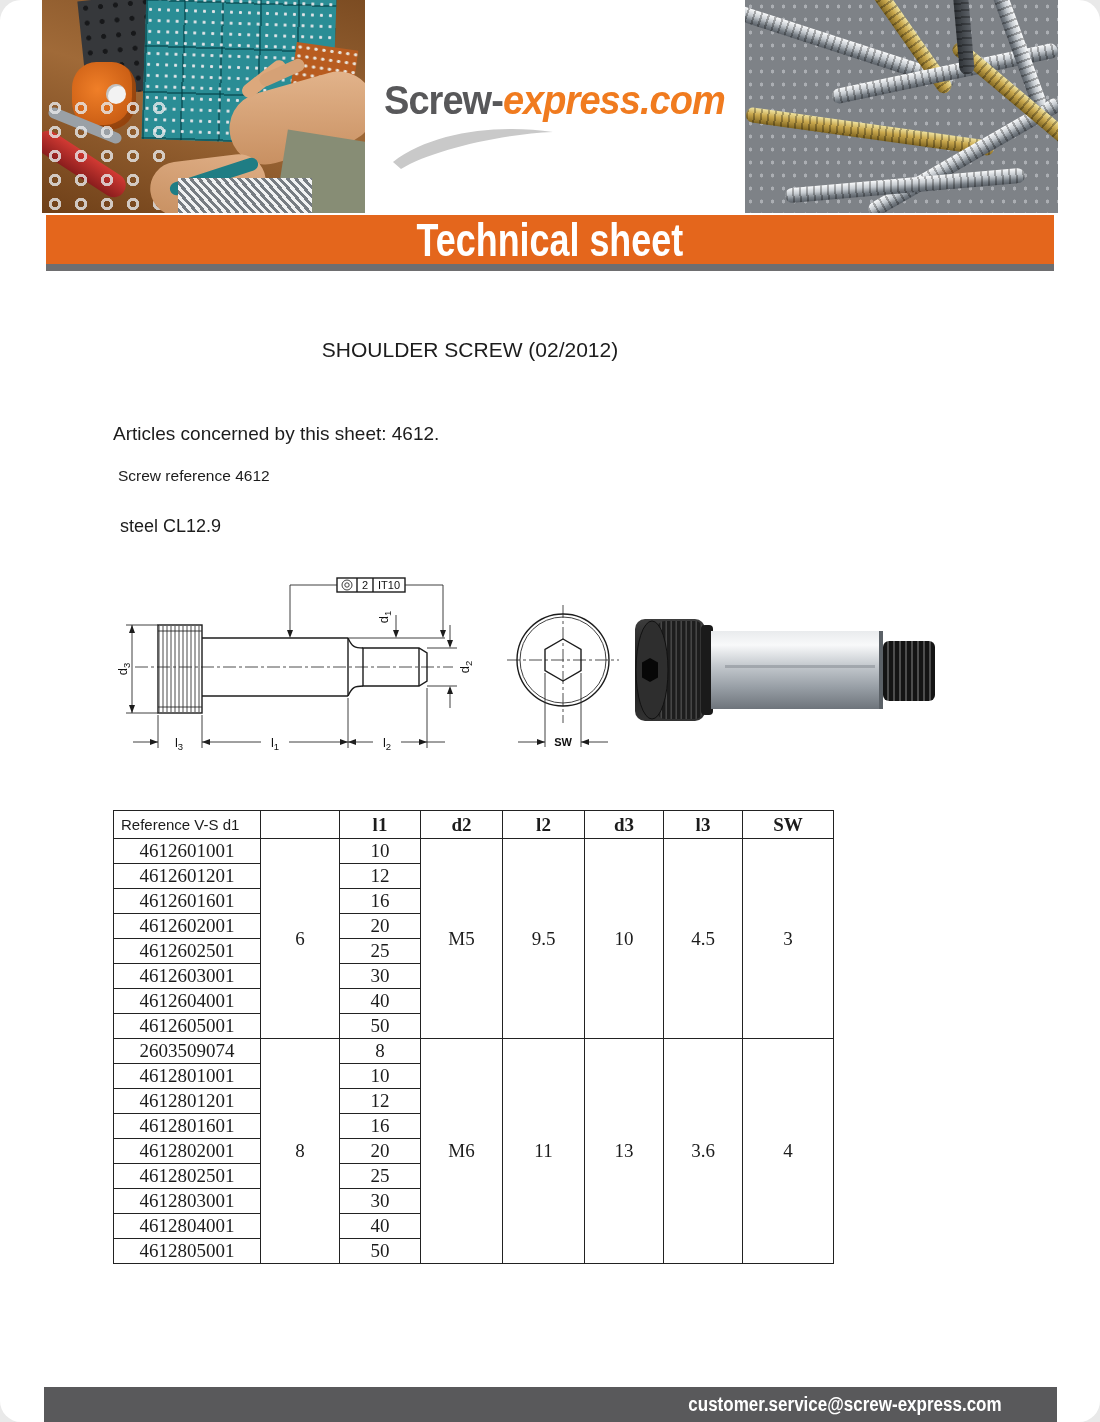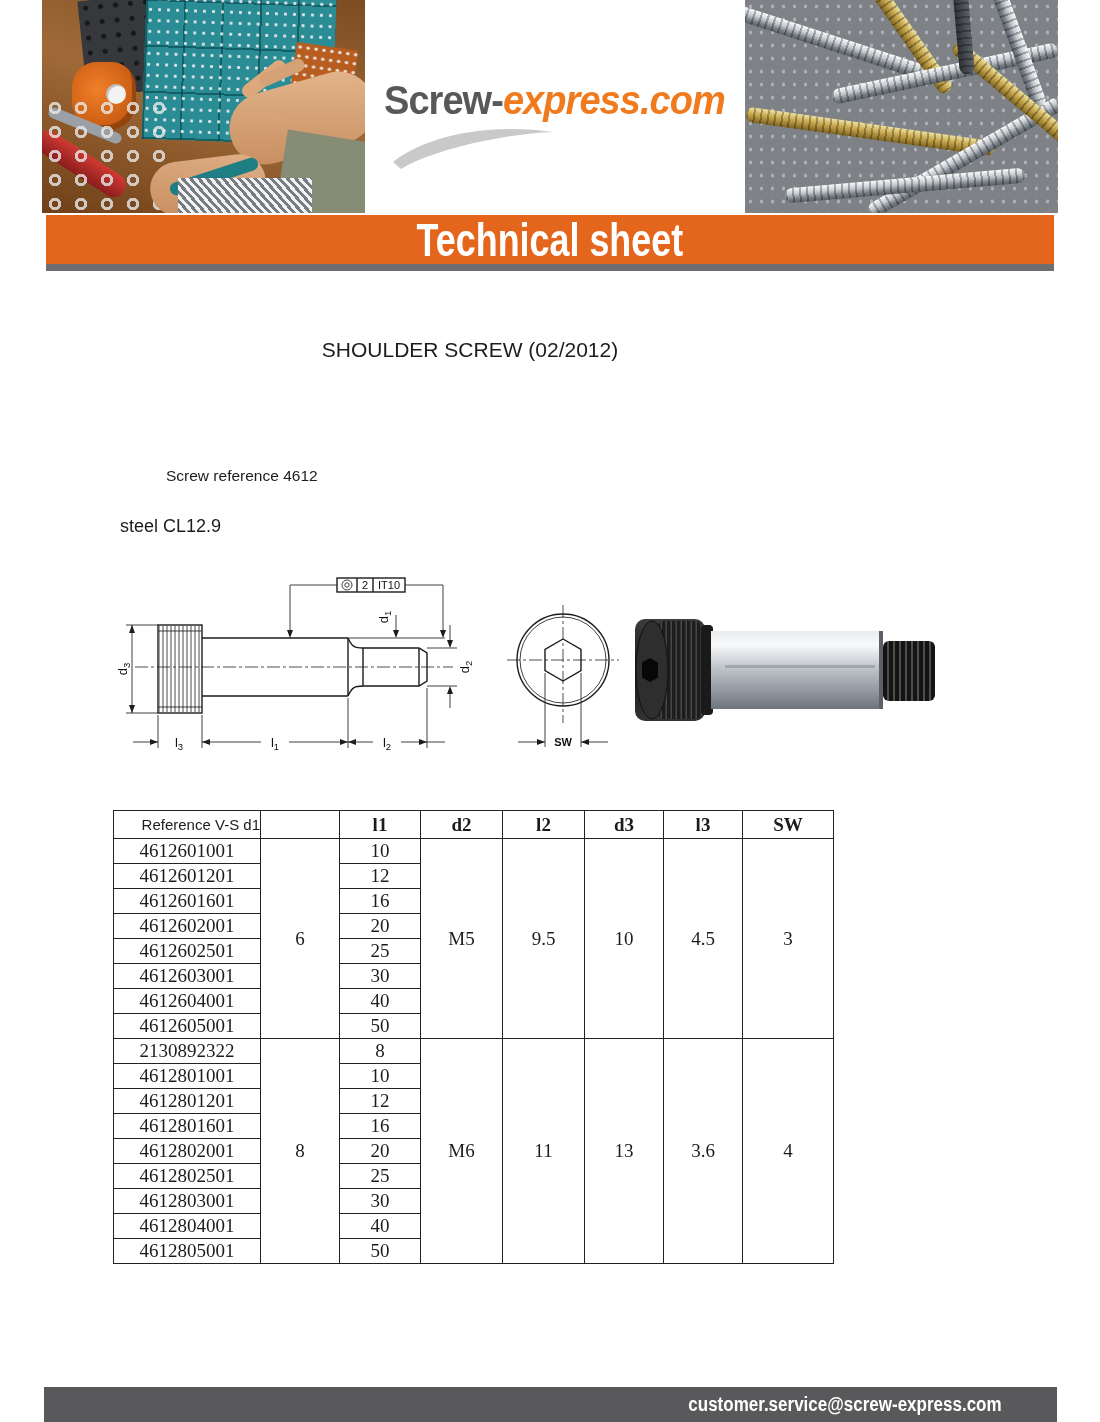--- a/index.html
+++ b/index.html
@@ -1,17 +1,17 @@
 <!DOCTYPE html>
 <html><head>
 <meta charset="utf-8">
 <style>
   html,body{margin:0;padding:0;background:#e9e9e9;}
   #page{position:relative;width:1100px;height:1422px;background:#fff;overflow:hidden;
-        font-family:"Liberation Sans",sans-serif;color:#1c1c1c;}
+        font-family:"Liberation Sans",sans-serif;color:#1c1c1c;border-radius:21px;}
   
   .photo{position:absolute;top:0;height:213px;overflow:hidden;}
   .photo-left{left:42px;width:323px;
     background:linear-gradient(18deg,#6f4018,#a06a38 52%,#7c4c22);}
   .photo-right{left:745px;width:313px;background:#7e8287;}
   .photo-right .speckle{position:absolute;inset:0;
     background-image:radial-gradient(#d7dade 1.4px,rgba(0,0,0,0) 2px);
     background-size:11px 13px;opacity:.5;}
   .sb{position:absolute;height:15px;border-radius:7px;}
   .sb::after{content:"";position:absolute;inset:0;border-radius:inherit;
@@ -64,38 +64,38 @@
   .banner span{color:#fff;font-size:46px;font-weight:bold;letter-spacing:0;
     transform:scale(.78,1.02);white-space:nowrap;}
   .rule{position:absolute;left:46px;top:264px;width:1008px;height:7px;background:#6e6e70;}
   
   .sheet-code{position:absolute;left:0;top:281px;width:1100px;text-align:center;margin:0;
     font-family:"Liberation Serif",serif;font-size:26px;font-weight:bold;}
   .product{position:absolute;left:0;top:338px;width:940px;text-align:center;font-size:21px;}
   .standard{position:absolute;left:0;top:363px;width:1100px;text-align:center;
     font-family:"Liberation Serif",serif;font-size:25px;font-weight:bold;}
   .articles{position:absolute;left:113px;top:423px;font-size:19px;}
-  .screwref{position:absolute;left:118px;top:467px;font-size:15.5px;margin-left:48px;}
+  .screwref{position:absolute;left:118px;top:467px;font-size:15.5px;}
   .material{position:absolute;left:120px;top:516px;font-size:18px;}
   
   .drawing{position:absolute;left:105px;top:555px;}
   .ln{stroke:#1c1c1c;stroke-width:1.4;fill:none;}
   .thin{stroke:#2a2a2a;stroke-width:.9;fill:none;}
   .cl{stroke:#3a3a3a;stroke-width:.9;fill:none;stroke-dasharray:13 3 3 3;}
   .arr{fill:#1c1c1c;stroke:none;}
   .dim{font-family:"Liberation Sans",sans-serif;font-size:13px;fill:#111;}
   .dim .sub{font-size:9.5px;}
   .tol{font-family:"Liberation Sans",sans-serif;font-size:11px;fill:#111;}
   
   table.spec{position:absolute;left:113px;top:810px;border-collapse:collapse;width:721px;
     font-family:"Liberation Serif",serif;font-size:19px;}
   table.spec td,table.spec th{border:1.5px solid #222;text-align:center;padding:0;}
   table.spec thead th{height:27px;font-weight:bold;}
   table.spec th.ref-head{font-family:"Liberation Sans",sans-serif;font-size:15px;font-weight:normal;
-    text-align:right;padding-left:7px;}
+    text-align:left;padding-left:7px;}
   table.spec tbody td{height:24px;}
   
   .footer-bar{position:absolute;left:44px;top:1387px;width:1013px;height:35px;background:#59595b;
     display:flex;align-items:center;justify-content:flex-end;padding-right:55px;box-sizing:border-box;}
   .footer-bar span{color:#fff;font-size:20px;font-weight:bold;white-space:nowrap;
     transform:scaleX(.85);transform-origin:right center;}
 </style>
 </head>
 <body>
 
@@ -137,20 +137,21 @@
     <div class="sb dark" style="left:130px;top:-18px;width:170px;transform:rotate(85deg);"></div>
     <div class="sb silver" style="left:40px;top:178px;width:240px;transform:rotate(-5deg);"></div>
   </div>
 
   <div class="banner">
     <span>Technical sheet</span>
   </div>
   <div class="rule"></div>
 
   <div class="product">SHOULDER SCREW (02/2012)</div>
+  <div class="articles">Articles concerned by this sheet: 4612.</div>
   <div class="screwref">Screw reference 4612</div>
   <div class="material">steel CL12.9</div>
 
   <svg class="drawing" width="895" height="215" viewBox="0 0 895 215">
     <defs>
       <pattern id="knurl" width="4" height="10" patternUnits="userSpaceOnUse">
         <line x1="2" y1="0" x2="2" y2="10" stroke="#333" stroke-width=".9"></line>
       </pattern>
       <pattern id="knurl2" width="5" height="10" patternUnits="userSpaceOnUse">
         <rect width="5" height="10" fill="#1d1d1d"></rect>
@@ -339,21 +340,21 @@
         </tr>
         <tr>
           <td>4612604001</td>
           <td>40</td>
         </tr>
         <tr>
           <td>4612605001</td>
           <td>50</td>
         </tr>
         <tr>
-          <td>2130892322</td>
+          <td>2603509074</td>
           <td rowspan="9">8</td>
           <td>8</td>
           <td rowspan="9">M6</td>
           <td rowspan="9">11</td>
           <td rowspan="9">13</td>
           <td rowspan="9">3.6</td>
           <td rowspan="9">4</td>
         </tr>
         <tr>
           <td>4612801001</td>

